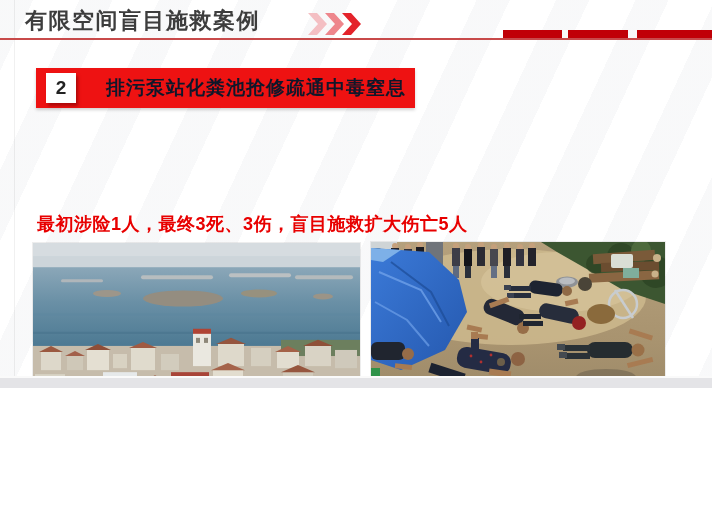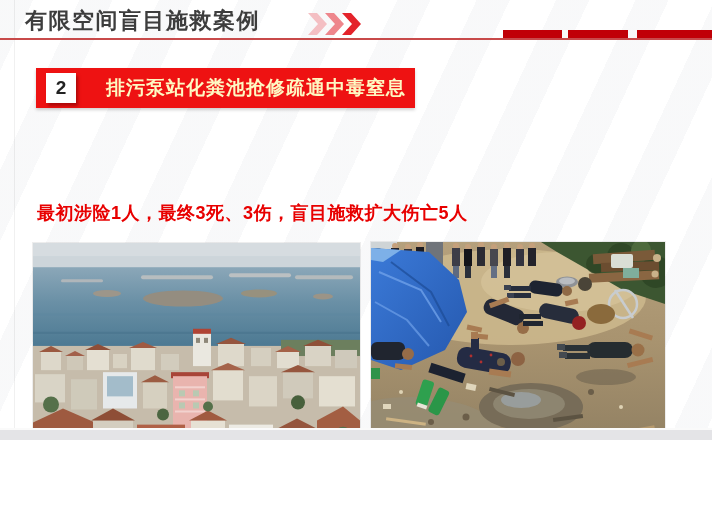--- a/index.html
+++ b/index.html
@@ -1,17 +1,17 @@
 <!DOCTYPE html>
 <html><head>
 <meta charset="utf-8">
 <style>
   html,body{margin:0;padding:0;background:#fff;}
   .slide{
-    position:relative;width:712px;height:440px;overflow:hidden;
+    position:relative;width:712px;height:388px;overflow:hidden;
     background:
       repeating-linear-gradient(115deg, rgba(188,193,203,0.10) 0 30px, rgba(255,255,255,0) 30px 72px),
       #ffffff;
     font-family:"Liberation Sans", sans-serif;
   }
   .left-edge-line{position:absolute;left:14px;top:0;width:1px;height:497px;background:rgba(0,0,0,0.06);}
   
   .page-title{position:absolute;left:25px;top:6px;font-size:22px;font-weight:bold;color:#3d3d3d;letter-spacing:1.5px;}
   .chevrons{position:absolute;left:308px;top:13px;width:54px;height:22px;}
   .rule{position:absolute;left:0;top:38px;width:712px;height:2px;background:#c84a4a;}
@@ -23,28 +23,28 @@
   .banner{
     position:absolute;left:36px;top:68px;width:379px;height:40px;background:#ee1212;
     display:flex;align-items:center;box-shadow:0 2px 3px rgba(0,0,0,0.18);
   }
   .num-box{
     width:30px;height:30px;margin-left:10px;background:#ffffff;
     display:flex;align-items:center;justify-content:center;
     font-size:19px;font-weight:bold;color:#222;
     box-shadow:2px 3px 3px rgba(110,0,0,0.5);
   }
-  .banner-label{color:#fef9c3;font-size:19px;font-weight:bold;letter-spacing:1px;margin-left:30px;white-space:nowrap;}
+  .banner-label{color:#0f172a;font-size:19px;font-weight:bold;letter-spacing:1px;margin-left:30px;white-space:nowrap;}
   
   .paragraph{
     position:absolute;left:37px;top:124px;width:655px;
     font-size:17px;line-height:32px;color:#2e2e2e;text-align:justify;letter-spacing:0.5px;
   }
   .highlight{
-    position:absolute;left:37px;top:201px;width:655px;
+    position:absolute;left:37px;top:212px;width:655px;
     font-size:18px;font-weight:bold;color:#e80000;letter-spacing:0.5px;white-space:nowrap;
   }
   
   .photo{position:absolute;overflow:hidden;box-shadow:0 0 0 1px rgba(0,0,0,0.07);}
   .photo svg{display:block;}
   .photo-left{left:33px;top:243px;width:327px;height:223px;}
   .photo-right{left:371px;top:242px;width:294px;height:225px;}
   .bottom-band{position:absolute;left:0;bottom:0;width:712px;height:10px;background:#e4e4e7;border-top:2px solid #fafafa;}
 </style>
 </head>

